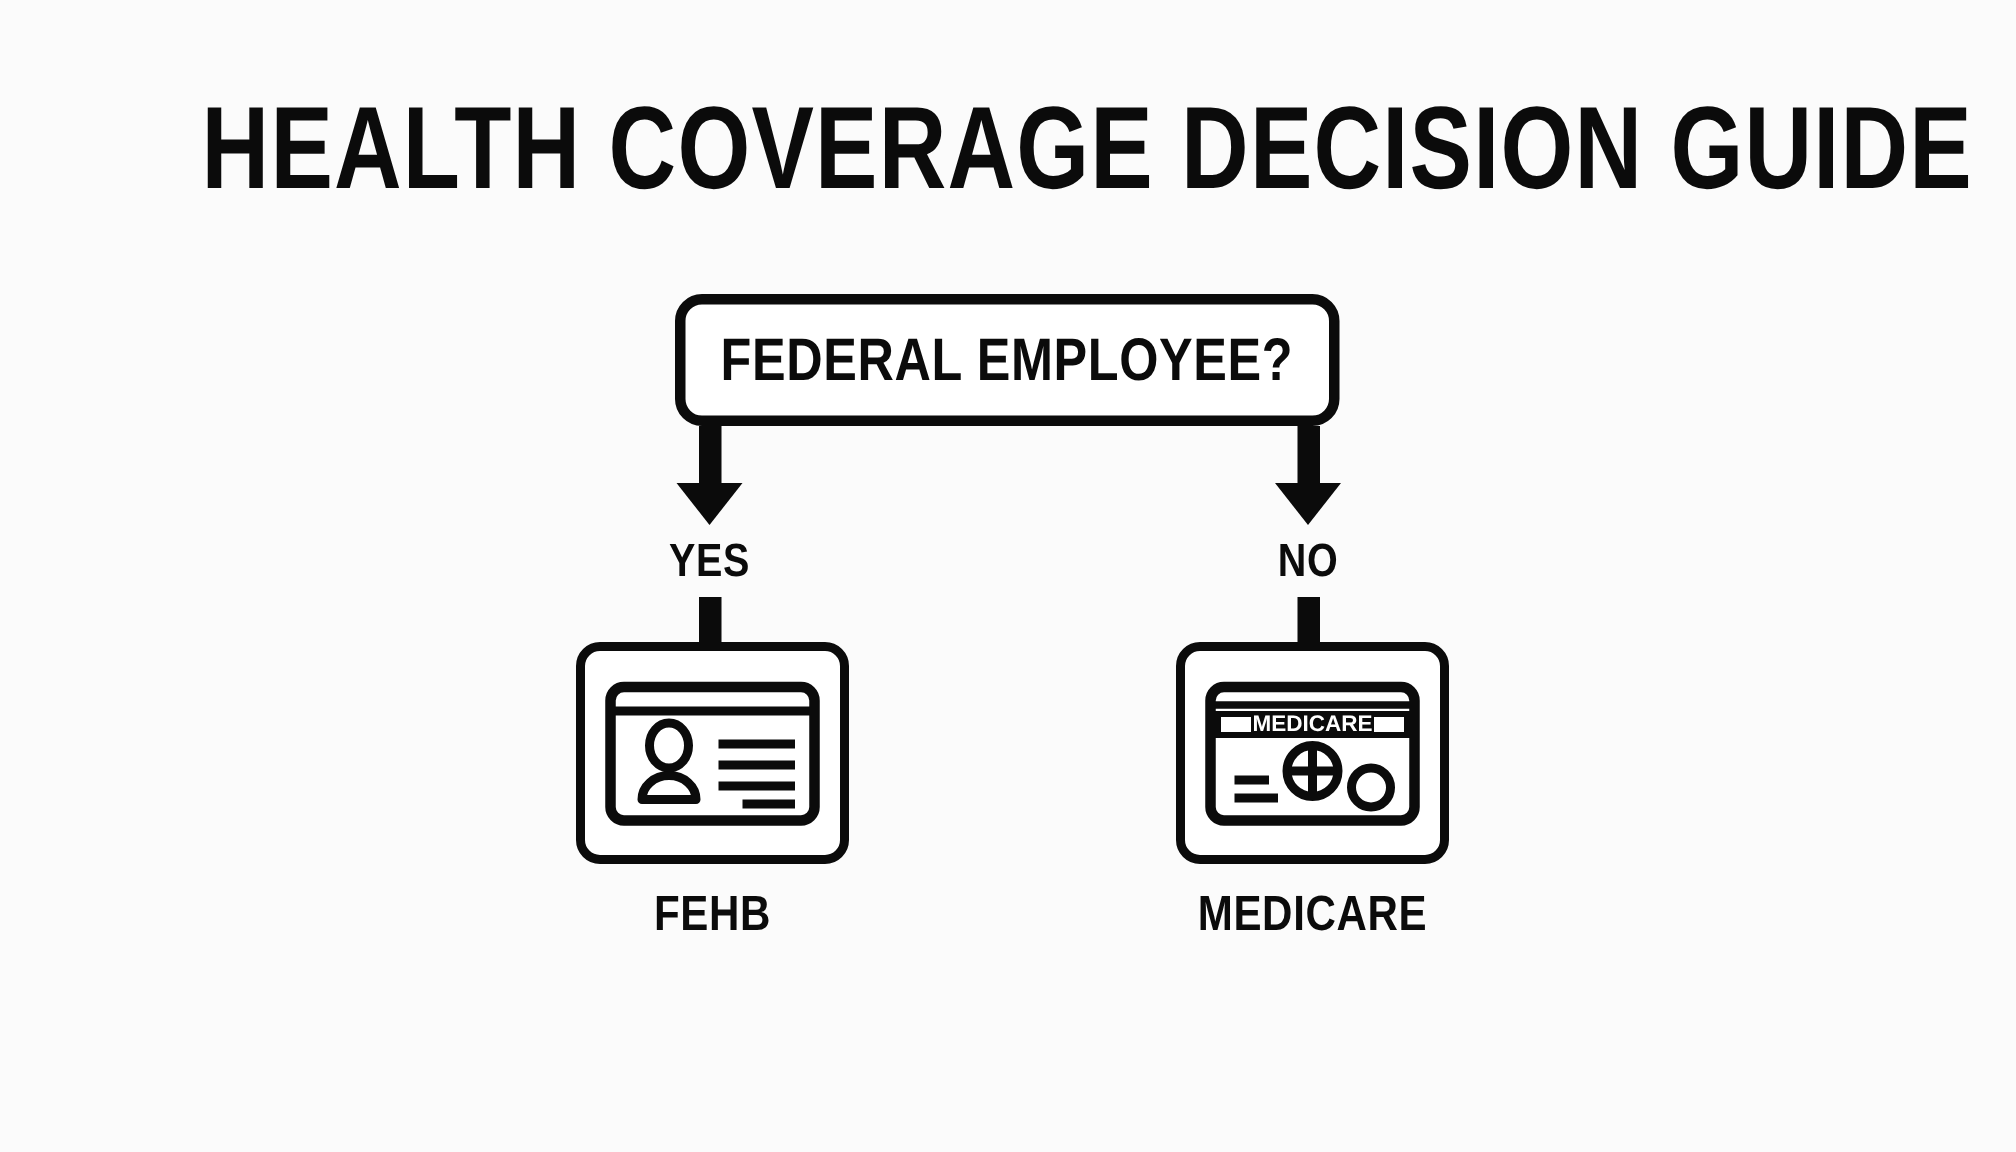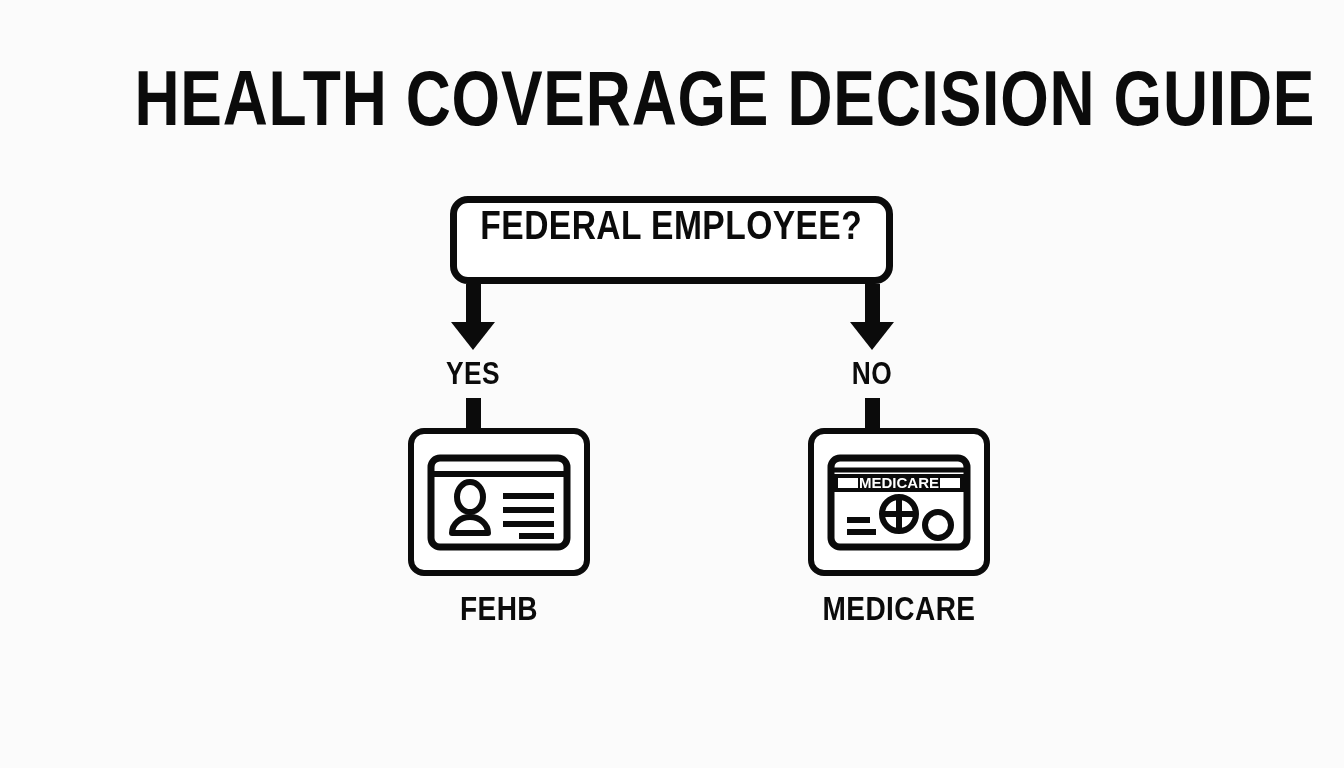--- a/index.html
+++ b/index.html
@@ -46,21 +46,21 @@
     position: absolute;
     left: 450px;
     top: 196px;
     width: 443px;
     height: 88px;
     box-sizing: border-box;
     border: 7px solid #0b0b0b;
     border-radius: 18px;
     background: #ffffff;
     display: flex;
-    align-items: flex-start;
+    align-items: center;
     justify-content: center;
   }
   .decision-label {
     font-family: "Liberation Sans Narrow", "Liberation Sans", sans-serif;
     font-weight: 700;
     font-size: 40px;
     letter-spacing: 0.5px;
     color: #0b0b0b;
     transform: scaleX(0.84);
     white-space: nowrap;
@@ -114,22 +114,22 @@
     height: 34px;
     background: #0b0b0b;
   }
 
   
   .outcome {
     position: absolute;
     top: 428px;
     width: 182px;
   }
-  .outcome.fehb     { left: 408px; }
-  .outcome.medicare { left: 808px; }
+  .outcome.fehb     { left: 384px; }
+  .outcome.medicare { left: 784px; }
 
   .card-frame {
     position: relative;
     width: 182px;
     height: 148px;
     box-sizing: border-box;
     border: 6px solid #0b0b0b;
     border-radius: 16px;
     background: #ffffff;
   }

